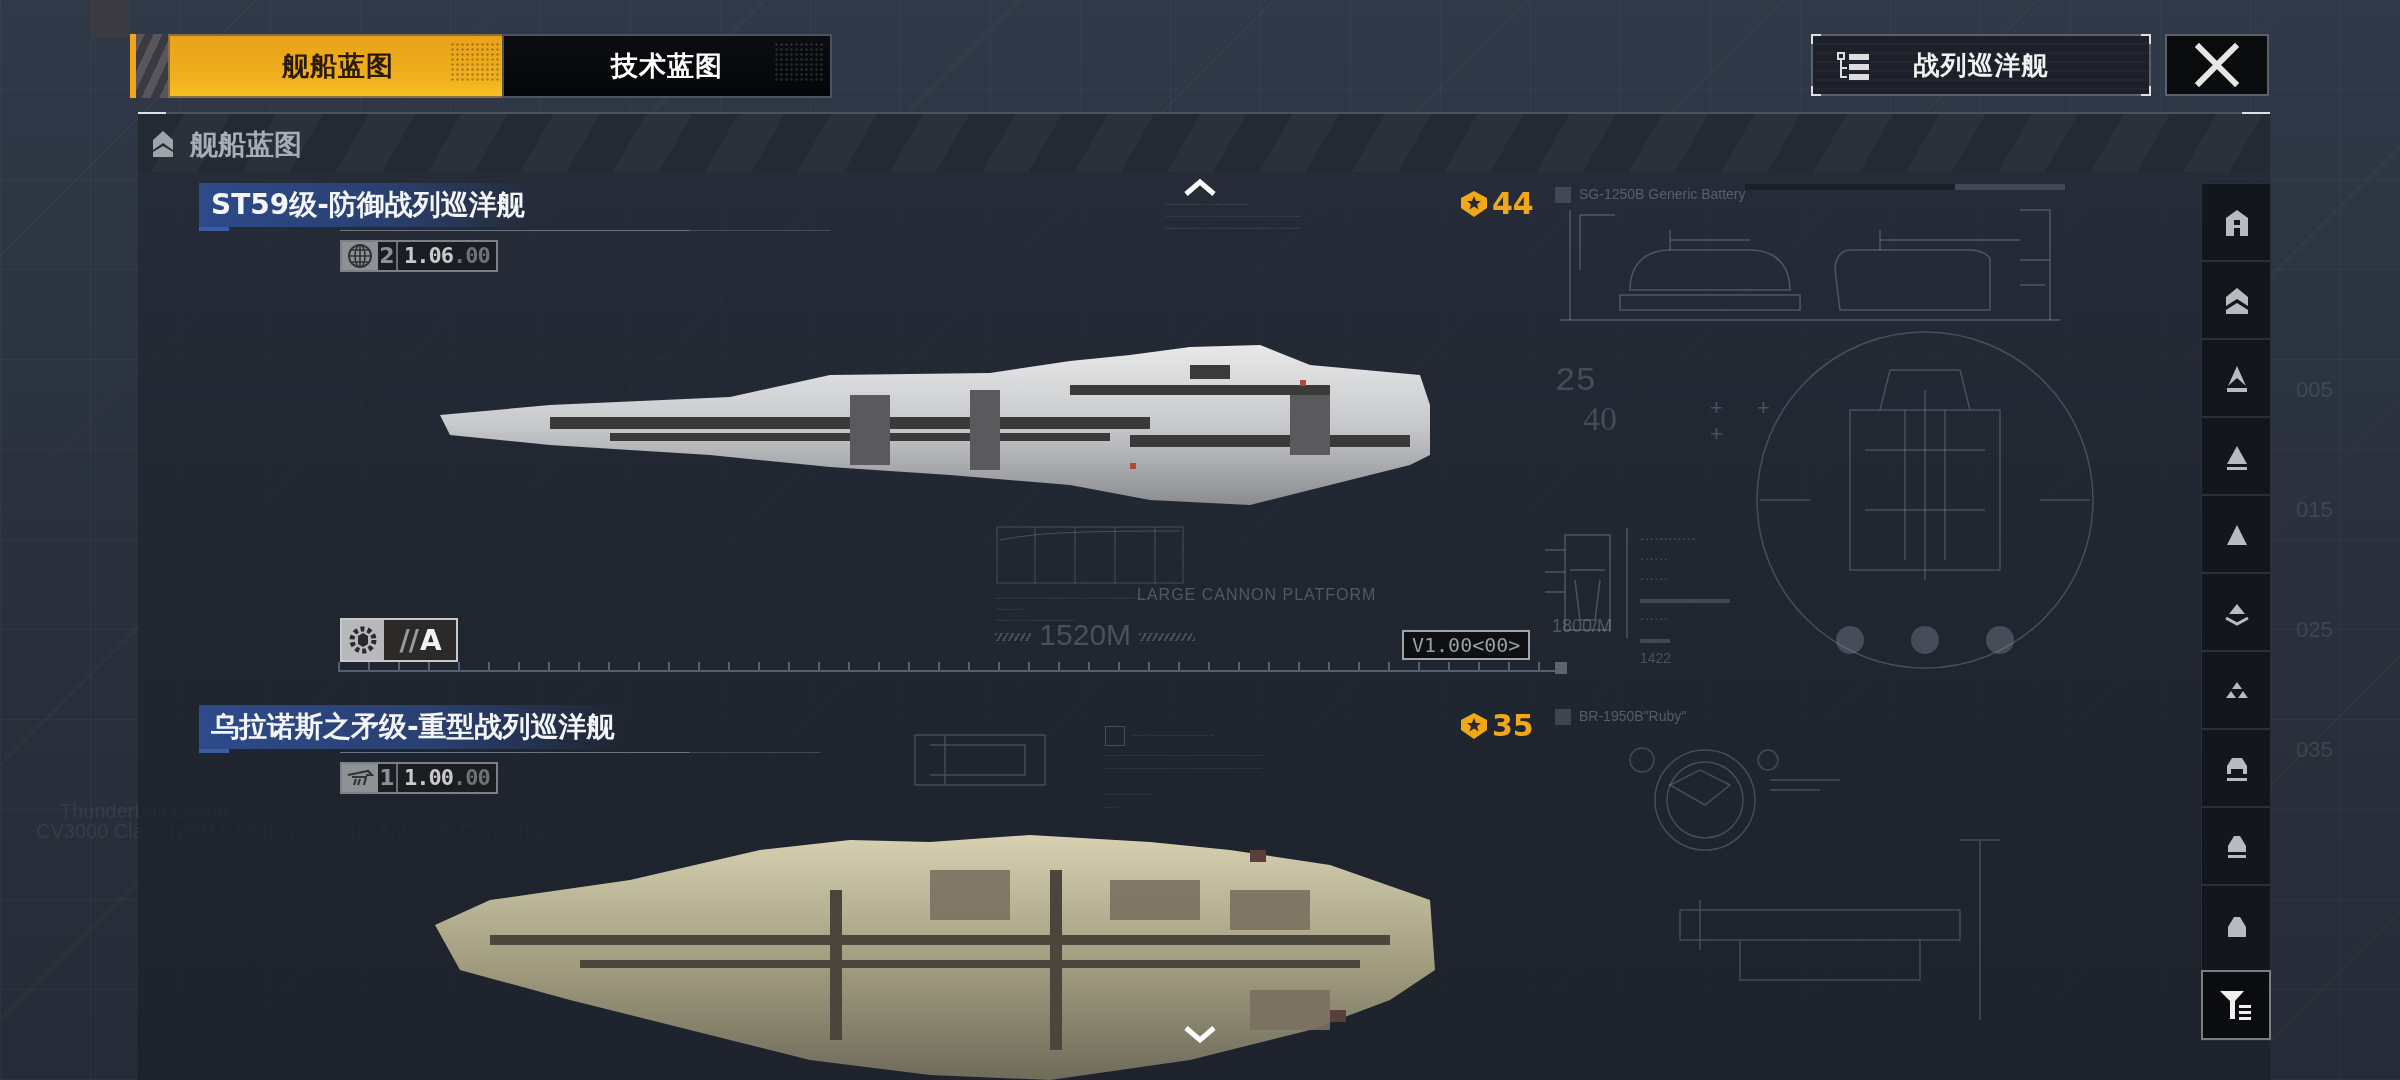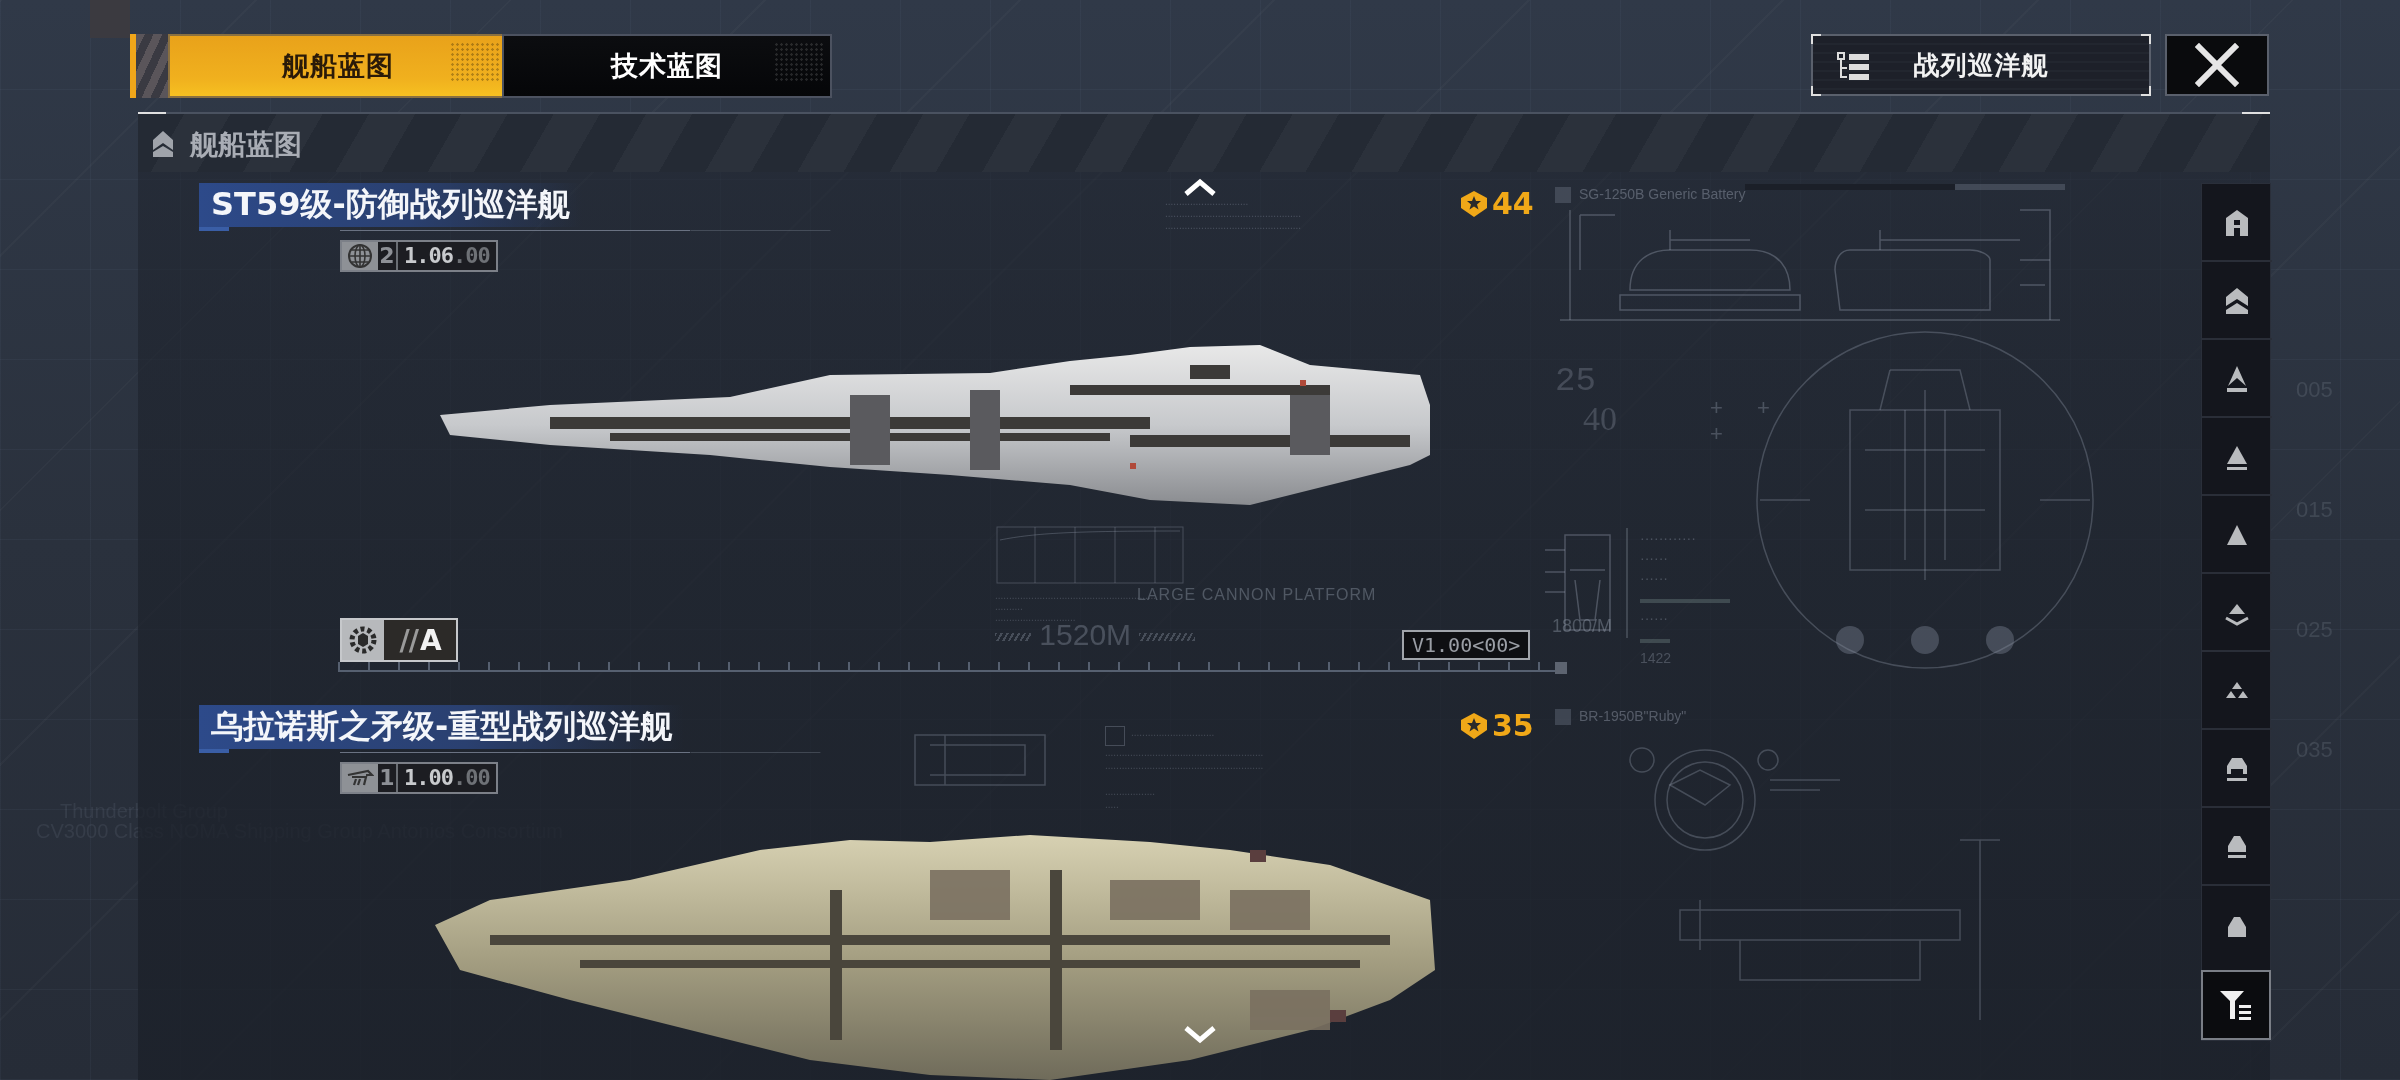--- a/index.html
+++ b/index.html
@@ -82,21 +82,21 @@
   .list {
     position: absolute; left: 138px; top: 172px; width: 2132px; height: 908px;
     background: linear-gradient(180deg, rgba(30,35,45,0.55), rgba(28,33,42,0.85));
   }
   .scroll-up, .scroll-down { position: absolute; left: 1180px; width: 40px; height: 24px; }
   .scroll-up { top: 176px; }
   .scroll-down { top: 1022px; }
   .ship-title {
     position: absolute; left: 199px; height: 44px; padding: 0 12px 0 12px;
     background: linear-gradient(90deg, #2d4a8a 0%, #2a4070 55%, rgba(40,60,100,0.0) 100%);
-    font-size: 32px; font-weight: bold; color: #f4f6fa; display: flex; align-items: center; white-space: nowrap;
+    font-size: 28px; font-weight: bold; color: #f4f6fa; display: flex; align-items: center; white-space: nowrap;
   }
   .ship-title::after {
     content: ""; position: absolute; left: 0; bottom: -4px; width: 30px; height: 4px; background: #3a5ea6;
   }
   .title-underline { position: absolute; height: 1px; background: #6a7282; }
   .ver-chip {
     position: absolute; left: 340px; height: 32px; display: flex; align-items: stretch;
     border: 2px solid #7c8088; background: #2c2f36;
   }
   .ver-chip .ico { width: 36px; background: #8e9196; display: flex; align-items: center; justify-content: center; }

